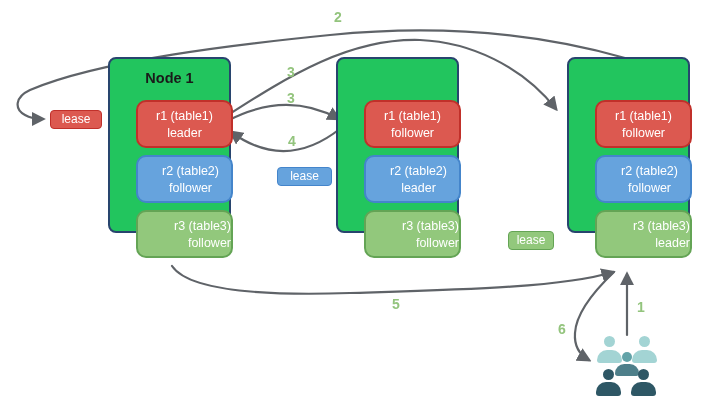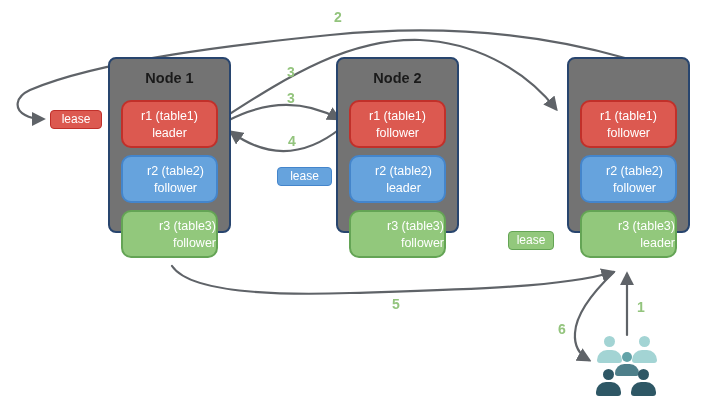--- a/index.html
+++ b/index.html
@@ -2,29 +2,29 @@
 <html style="--red: #dc5950; --red_border: #c1302a; --blue: #66a3dd; --blue_border: #4485cb; --green: #92c87c; --green_border: #64a455; --node_border: #28456e; --arrow: #5f6368; --step_label: #93c47d; --user_light: #a3d4d4; --user_mid: #62a3a8; --user_midbody: #4e7f8a; --user_dark: #2e5765;"><head>
 <meta charset="utf-8">
 <style>
   html,body{margin:0;padding:0;background:#fff;}
   .canvas{
     position:relative;width:704px;height:405px;background:#ffffff;
     font-family:"Liberation Sans", sans-serif;overflow:hidden;
   }
   .node{
     position:absolute;top:57px;width:123px;height:176px;
-    background:#737373;border:2px solid var(--node_border,#28456e);
+    background:#22c55e;border:2px solid var(--node_border,#28456e);
     border-radius:8px;box-sizing:border-box;
   }
   .node-title{
     position:absolute;top:11px;left:0;width:100%;text-align:center;
     font-size:14.5px;font-weight:bold;color:#1a1a1a;
   }
   .replica{
-    position:absolute;left:11px;width:97px;height:48px;border-radius:10px;
+    position:absolute;left:26px;width:97px;height:48px;border-radius:10px;
     box-sizing:border-box;border:2px solid transparent;color:#ffffff;
     text-align:center;font-size:12.5px;line-height:16.5px;padding-top:6px;
   }
   .replica.red{background:var(--red,#dc5950);border-color:var(--red_border,#c1302a);}
   .replica.blue{background:var(--blue,#66a3dd);border-color:var(--blue_border,#4485cb);padding-left:12px;}
   .replica.green{background:var(--green,#92c87c);border-color:var(--green_border,#64a455);text-align:right;}
   .rep-1{top:41px}.rep-2{top:96px}.rep-3{top:151px}
   .lease{
     position:absolute;height:19px;border-radius:4px;box-sizing:border-box;
     border:1.5px solid transparent;color:#fff;font-size:12px;line-height:16px;
@@ -79,21 +79,20 @@
       <div>r2 (table2)</div>
       <div>follower</div>
     </div>
     <div class="replica rep-3 green">
       <div>r3 (table3)</div>
       <div>follower</div>
     </div>
   </div>
 
   <div class="node" style="left:336px">
-    <div class="node-title">Node 2</div>
     <div class="replica rep-1 red">
       <div>r1 (table1)</div>
       <div>follower</div>
     </div>
     <div class="replica rep-2 blue">
       <div>r2 (table2)</div>
       <div>leader</div>
     </div>
     <div class="replica rep-3 green">
       <div>r3 (table3)</div>

